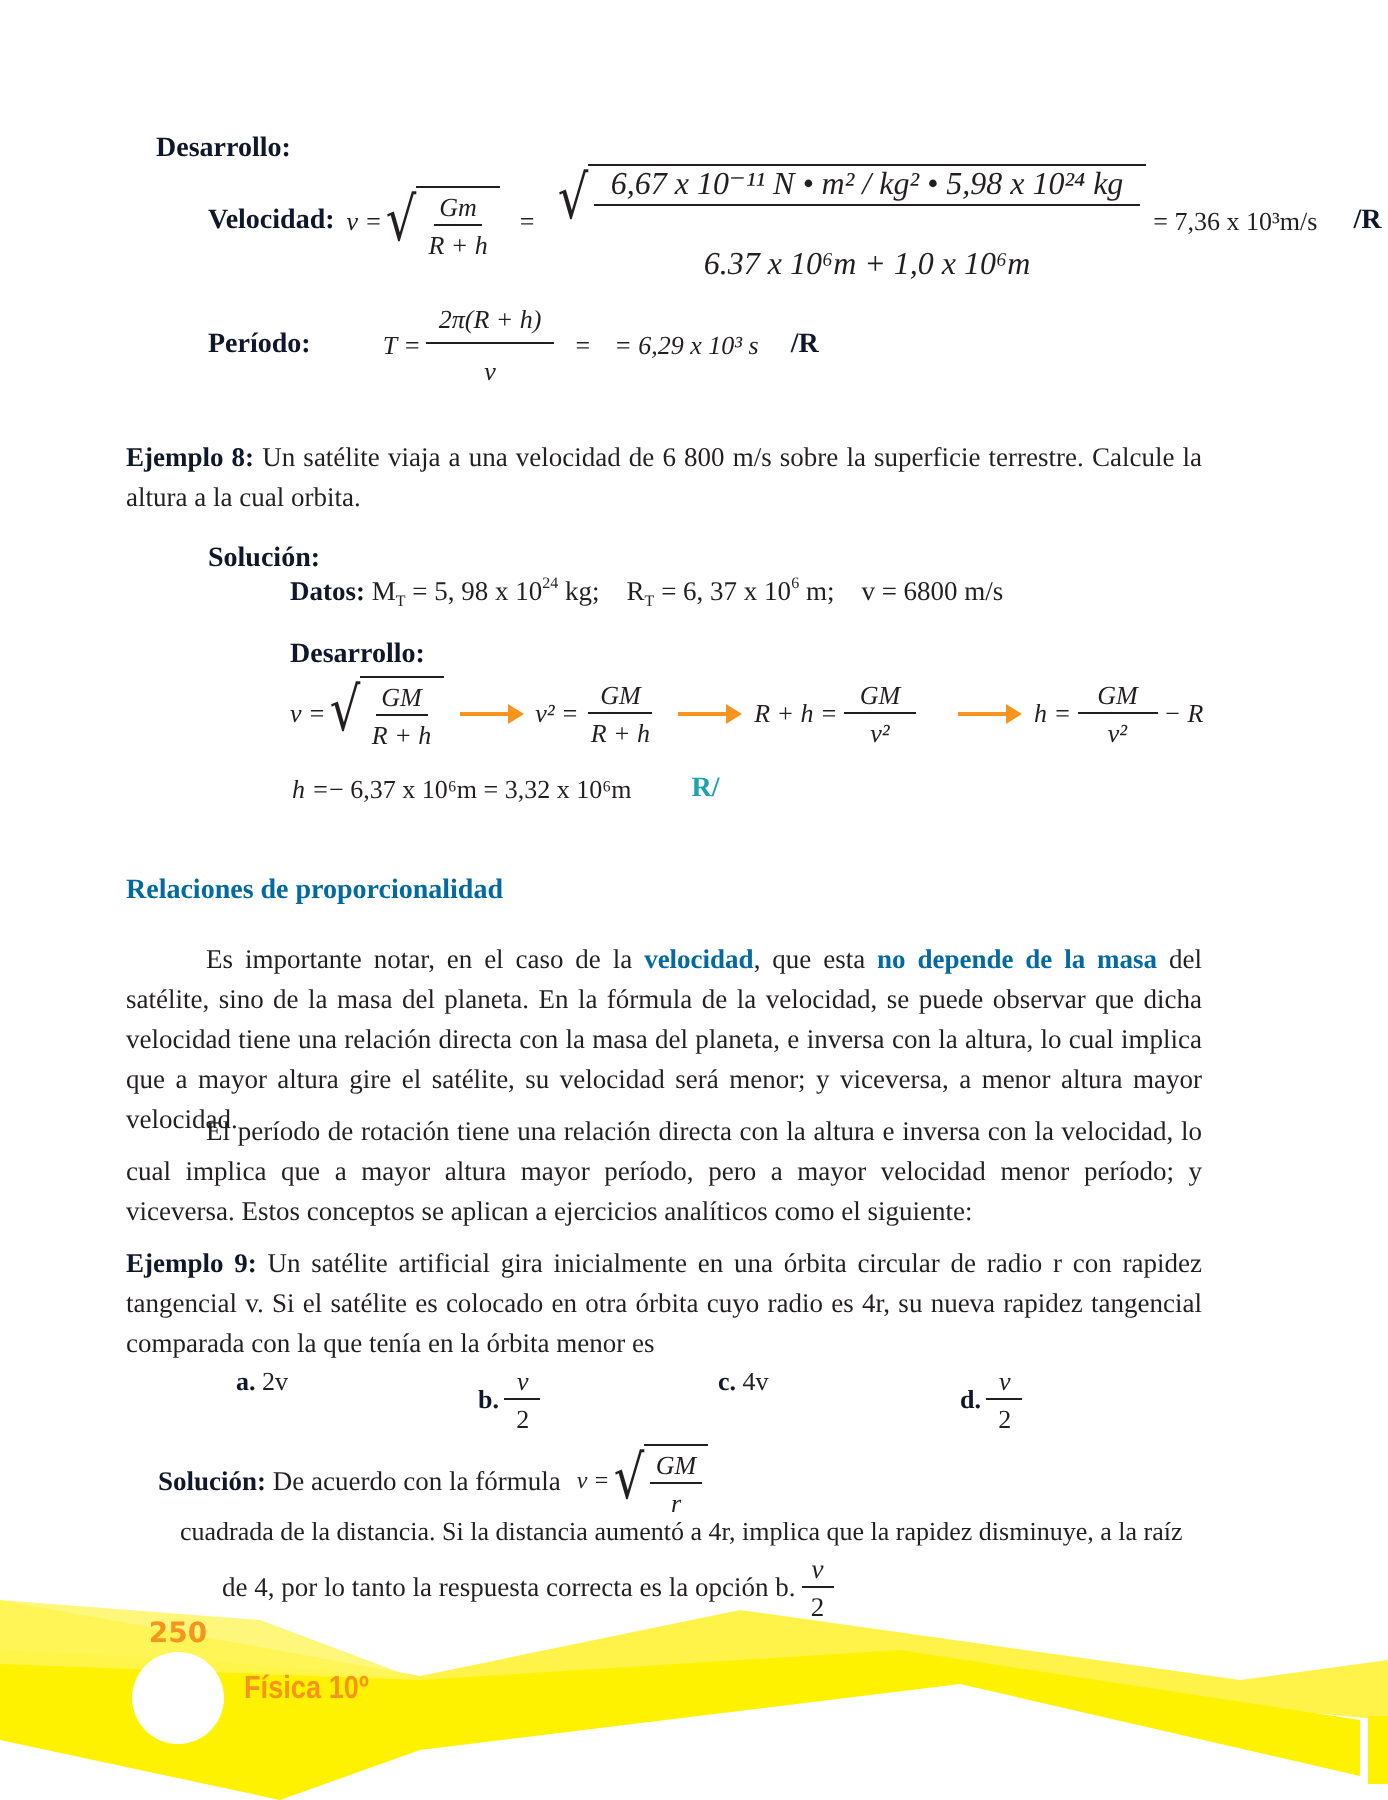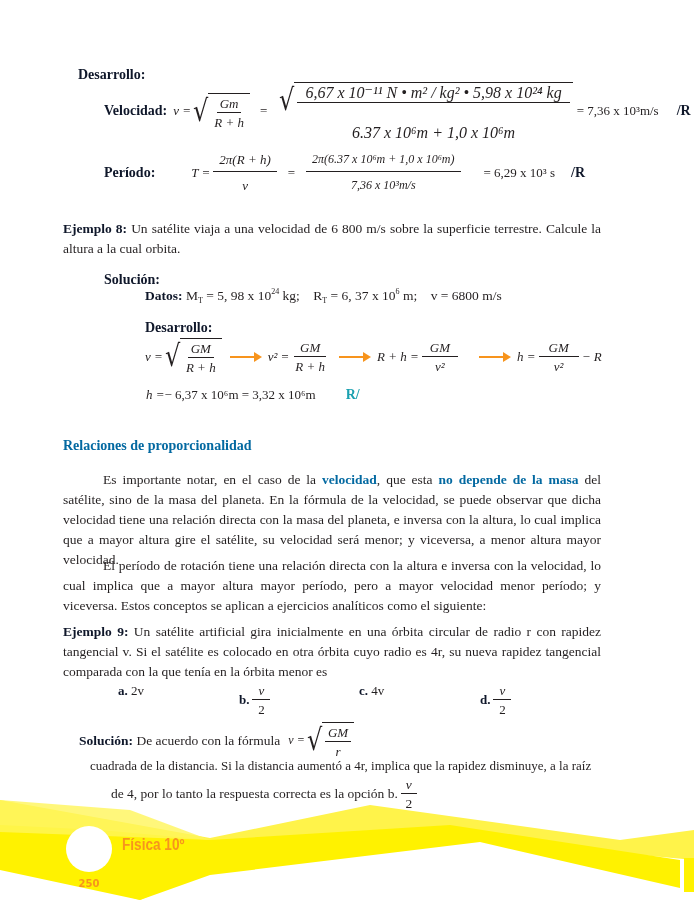--- a/index.html
+++ b/index.html
@@ -57,25 +57,21 @@
 </div>
 
 <div class="abs row math" style="left:104px;top:152px;">
   <span class="orange" style="font-size:14px;margin-right:36px;">Período:</span>
   <span class="it">T =</span>
   <span class="frac it">
       <span class="num" style="padding:0 6px 4px;">2π(R + h)</span>
       <span class="den" style="padding-top:6px;">v</span>
     </span>
   <span style="margin:0 8px;">=</span>
-  <span class="frac it" style="font-size:12px;">
-      <span class="num" style="padding:0 6px 4px;">2π(6.37 x 10⁶m + 1,0 x 10⁶m)</span>
-      <span class="den" style="padding-top:6px;">7,36 x 10³m/s</span>
-    </span>
-  <span style="margin-left:20px;">= 6,29 x 10³ s</span>
+  <span style="margin-left:4px;font-style:italic;">= 6,29 x 10³ s</span>
   <span class="orange" style="margin-left:16px;font-size:14px;">/R</span>
 </div>
 
 <div class="abs para" style="left:63px;top:219px;width:538px;">
   <span class="orange">Ejemplo 8:</span>
   <span>Un satélite viaja a una velocidad de 6 800 m/s sobre la superficie terrestre. Calcule la altura a la cual orbita.</span>
 </div>
 
 <div class="abs orange" style="left:104px;top:272px;font-size:14px;">Solución:</div>
 <div class="abs" style="left:145px;top:288px;font-size:13.5px;white-space:nowrap;">
@@ -181,14 +177,14 @@
 </div>
 
 <svg class="abs" style="left:0;top:800px;" width="694" height="100" viewBox="0 0 694 100">
   <polygon points="0,0 0,60 140,100 210,70 480,40 694,60 694,30 620,40 370,5 210,38" fill="#fff34a"></polygon>
   <polygon points="0,25 0,70 140,100 210,75 480,42 680,88 680,60 450,25 210,40 100,30" fill="#fff200"></polygon>
   <polygon points="684,58 694,58 694,92 684,92" fill="#fff200"></polygon>
   <polygon points="0,0 130,10 210,40 0,32" fill="#fff55a" opacity="0.8"></polygon>
 </svg>
 
 <div class="abs" style="left:66px;top:826px;width:46px;height:46px;border-radius:50%;background:#fff;"></div>
-<div class="abs" style="left:66px;top:878px;width:46px;text-align:center;font-family:'DejaVu Sans', sans-serif;font-weight:bold;font-size:10px;color:#f7941d;">250</div>
+<div class="abs" style="left:66px;top:809px;width:46px;text-align:center;font-family:'DejaVu Sans', sans-serif;font-weight:bold;font-size:14px;color:#f7941d;">250</div>
 <div class="abs" style="left:122px;top:836px;font-family:'Liberation Sans', sans-serif;font-weight:bold;font-size:16px;color:#f7941d;transform:scaleX(0.85);transform-origin:left;">Física 10º</div>
 
 </body></html>

